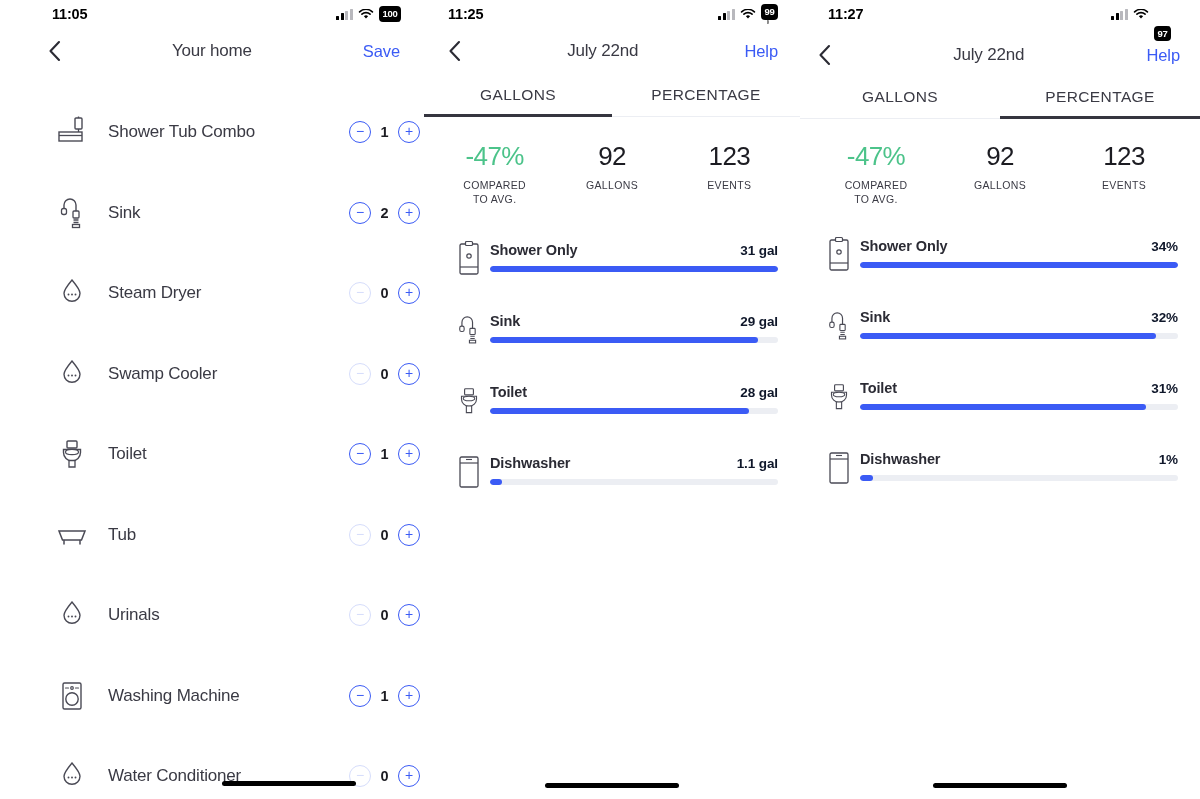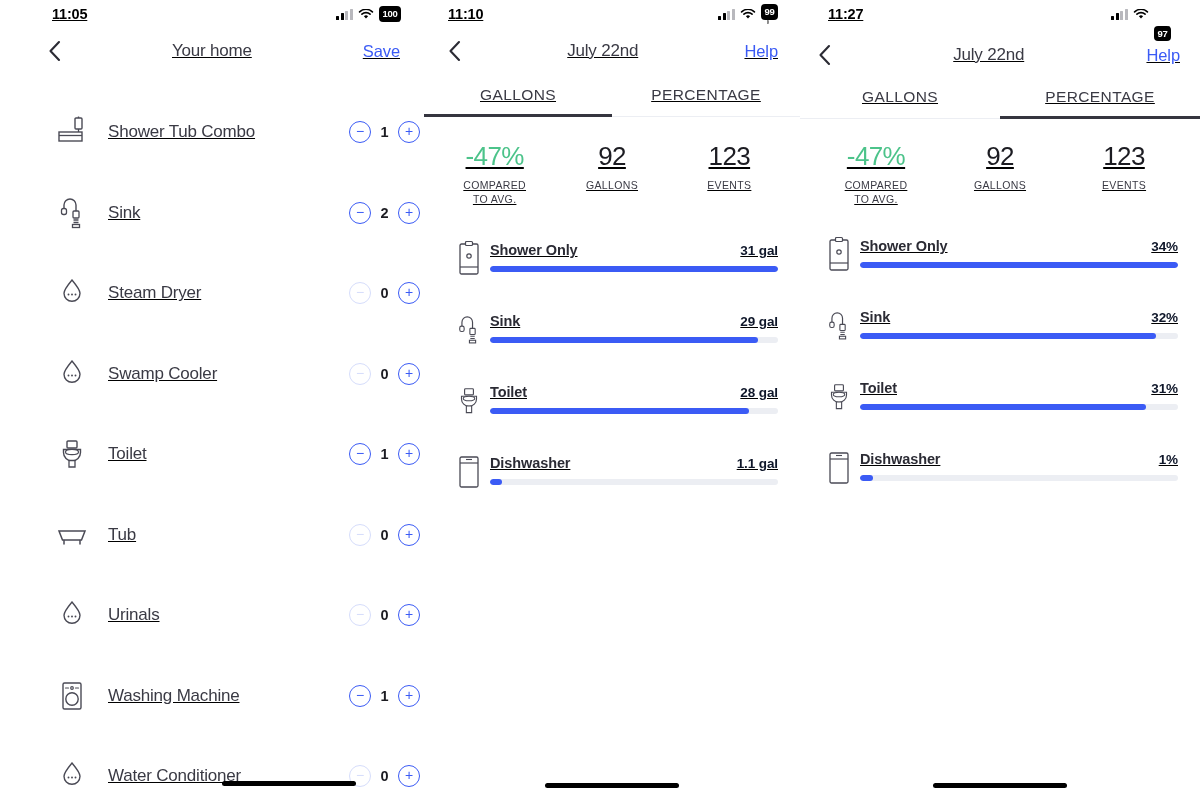--- a/index.html
+++ b/index.html
@@ -2,21 +2,21 @@
 <html><head>
 <meta charset="utf-8">
 <style>
   * { box-sizing: border-box; margin: 0; padding: 0; }
   html, body {
     width: 1200px; height: 799px;
     background: #ffffff;
     font-family: "Liberation Sans", sans-serif;
     overflow: hidden;
   }
-  .screens { position: relative; width: 1200px; height: 799px; display: flex; text-decoration: underline; }
+  .screens { position: relative; width: 1200px; height: 799px; display: flex; }
 
   .panel { position: relative; height: 799px; background: #fff; overflow: hidden; flex: none; }
   .panel-left   { width: 424px; }
   .panel-mid    { width: 376px; }
   .panel-right  { width: 400px; }
 
   
   .statusbar {
     position: relative; height: 28px;
     display: flex; align-items: center; justify-content: space-between;
@@ -384,21 +384,21 @@
         </div>
       </div>
 
     </div>
 
     <div class="home-ind w-left" style="bottom:13px;"></div>
   </div>
 
   <div class="panel panel-mid">
     <div class="statusbar pad-mid">
-      <div class="sb-time">11:10</div>
+      <div class="sb-time">11:25</div>
       <div class="sb-right">
         <div class="sig">
             <i></i>
             <i></i>
             <i></i>
             <i></i>
           </div>
         <div class="wifi">
           <svg width="16" height="11" viewBox="0 0 16 11">
               <path d="M8 9.6 5.9 7.3a3.1 3.1 0 0 1 4.2 0Z" fill="#000"></path>

